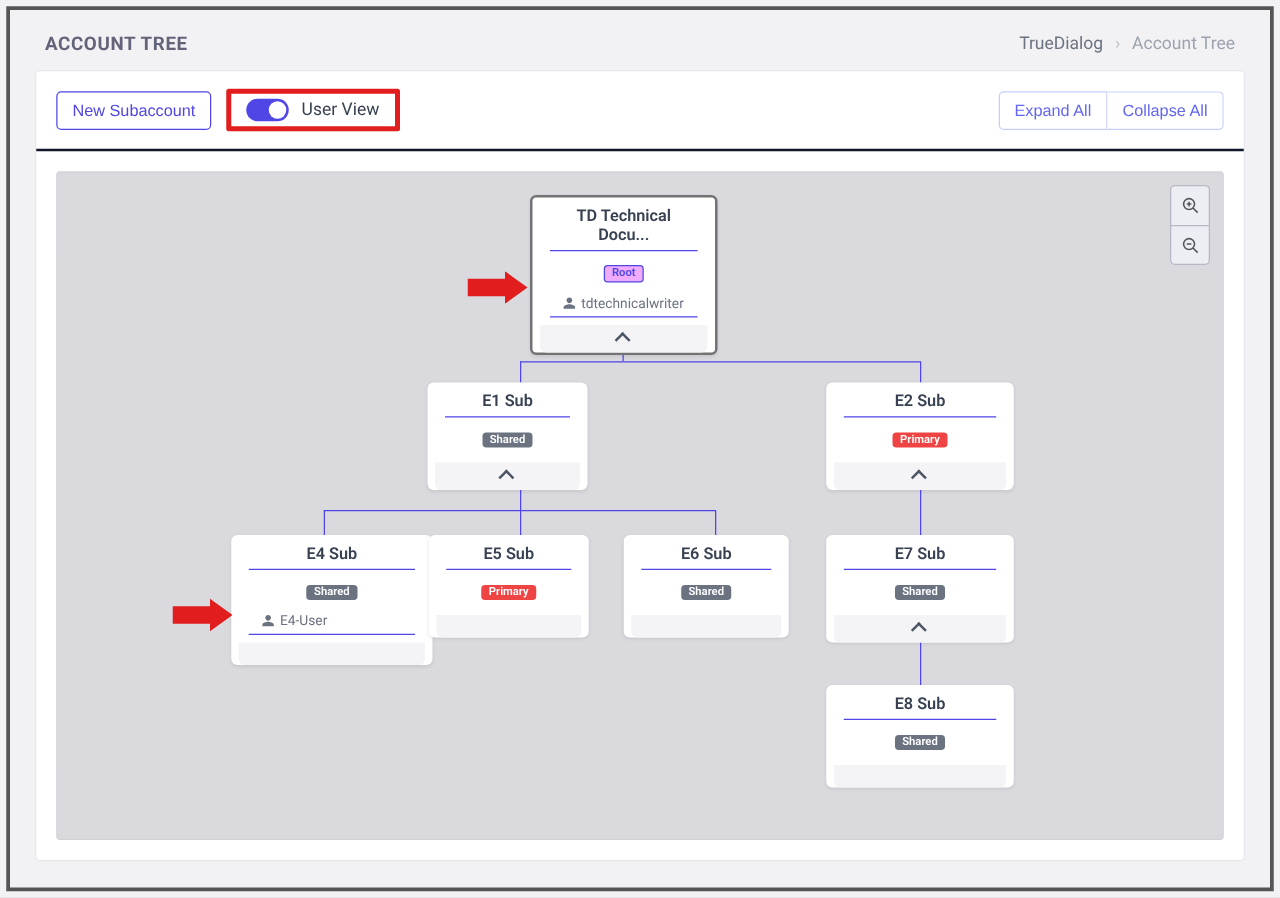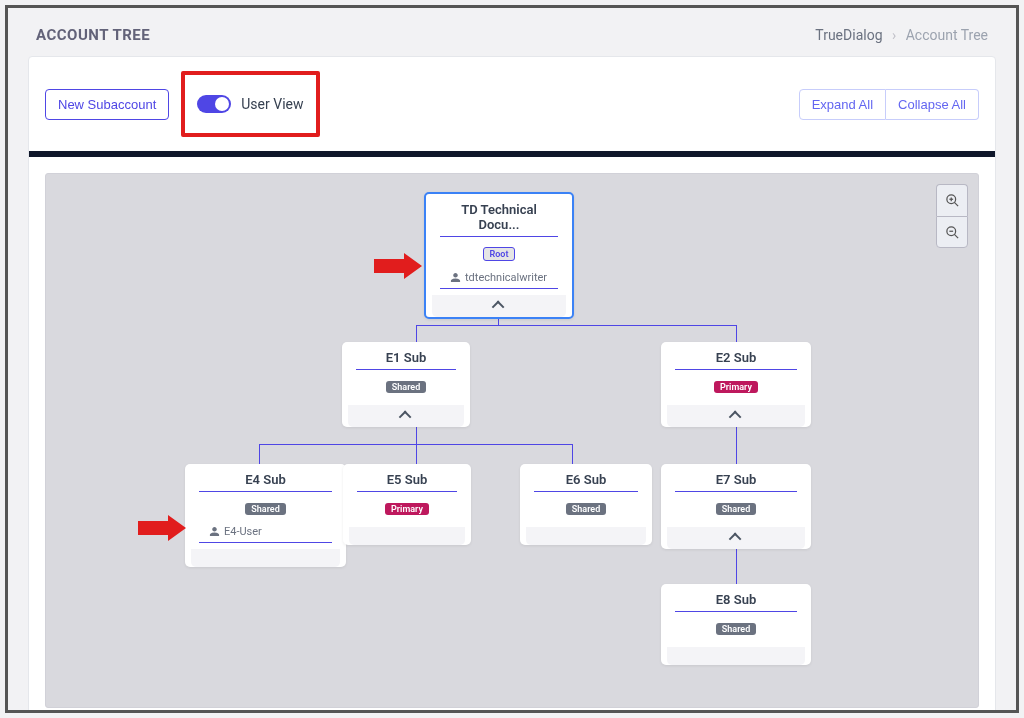--- a/index.html
+++ b/index.html
@@ -40,37 +40,37 @@
     background: #fff;
     margin: 0 20px 20px;
     border: 1px solid #e5e7eb;
     border-radius: 4px;
   }
   .toolbar {
     display: flex;
     justify-content: space-between;
     align-items: center;
     padding: 14px 16px;
-    border-bottom: 6px solid #0f172a;
+    border-bottom: 2px solid #0f172a;
   }
   .toolbar-left { display: flex; align-items: center; gap: 12px; }
   .btn-outline {
     border: 1px solid #4f46e5;
     color: #4f46e5;
     background: #fff;
     padding: 7px 12px;
     font-size: 13px;
     border-radius: 4px;
     cursor: pointer;
   }
   .toggle-group {
     display: flex;
     align-items: center;
     gap: 10px;
-    padding: 20px 12px;
+    padding: 4px 12px;
   }
   .highlight-box {
     border: 4px solid #e11d1d;
     border-radius: 2px;
   }
   .switch {
     width: 34px; height: 18px;
     background: #4f46e5;
     border-radius: 9px;
     position: relative;
@@ -124,40 +124,40 @@
 
   
   .node {
     position: absolute;
     background: #fff;
     border-radius: 5px;
     box-shadow: 0 1px 3px rgba(0,0,0,0.08);
     text-align: center;
     padding: 8px 6px 0;
   }
-  .node.root { border: 2px solid #3b82f6; }
+  .node.root { border: 2px solid #737373; }
   .node .title {
     font-size: 13px;
     font-weight: 600;
     color: #374151;
     padding-bottom: 4px;
     border-bottom: 1px solid #4f46e5;
     margin: 0 8px 5px;
   }
   .node .badge {
     display: inline-block;
     font-size: 9px;
     font-weight: 600;
     padding: 1px 6px;
     border-radius: 3px;
     margin-bottom: 6px;
   }
-  .badge.root-b { background: #e5e5e5; border: 1px solid #4f46e5; color: #4f46e5; }
+  .badge.root-b { background: #f0abfc; border: 1px solid #4f46e5; color: #4f46e5; }
   .badge.shared { background: #6b7280; color: #fff; }
-  .badge.primary { background: #be185d; color: #fff; }
+  .badge.primary { background: #ef4444; color: #fff; }
   .node .user-row {
     display: flex; align-items: center; justify-content: flex-start;
     font-size: 11px; color: #6b7280;
     padding: 4px 10px 4px;
     border-bottom: 1px solid #4f46e5;
     margin: 0 8px;
     text-align: left;
   }
   .node .user-row svg { width: 11px; height: 11px; margin-right: 4px; fill: #6b7280; }
   .node .footer {
@@ -284,21 +284,21 @@
           </div>
           <div class="footer"></div>
         </div>
 
         <div class="node" style="left:297px; top:290px; width:128px;">
           <div class="title">E5 Sub</div>
           <span class="badge primary">Primary</span>
           <div class="footer"></div>
         </div>
 
-        <div class="node" style="left:453px; top:290px; width:132px;margin-left:21px;">
+        <div class="node" style="left:453px; top:290px; width:132px;">
           <div class="title">E6 Sub</div>
           <span class="badge shared">Shared</span>
           <div class="footer"></div>
         </div>
 
         <div class="node" style="left:615px; top:290px; width:150px;">
           <div class="title">E7 Sub</div>
           <span class="badge shared">Shared</span>
           <div class="footer"><span class="chev"></span></div>
         </div>

